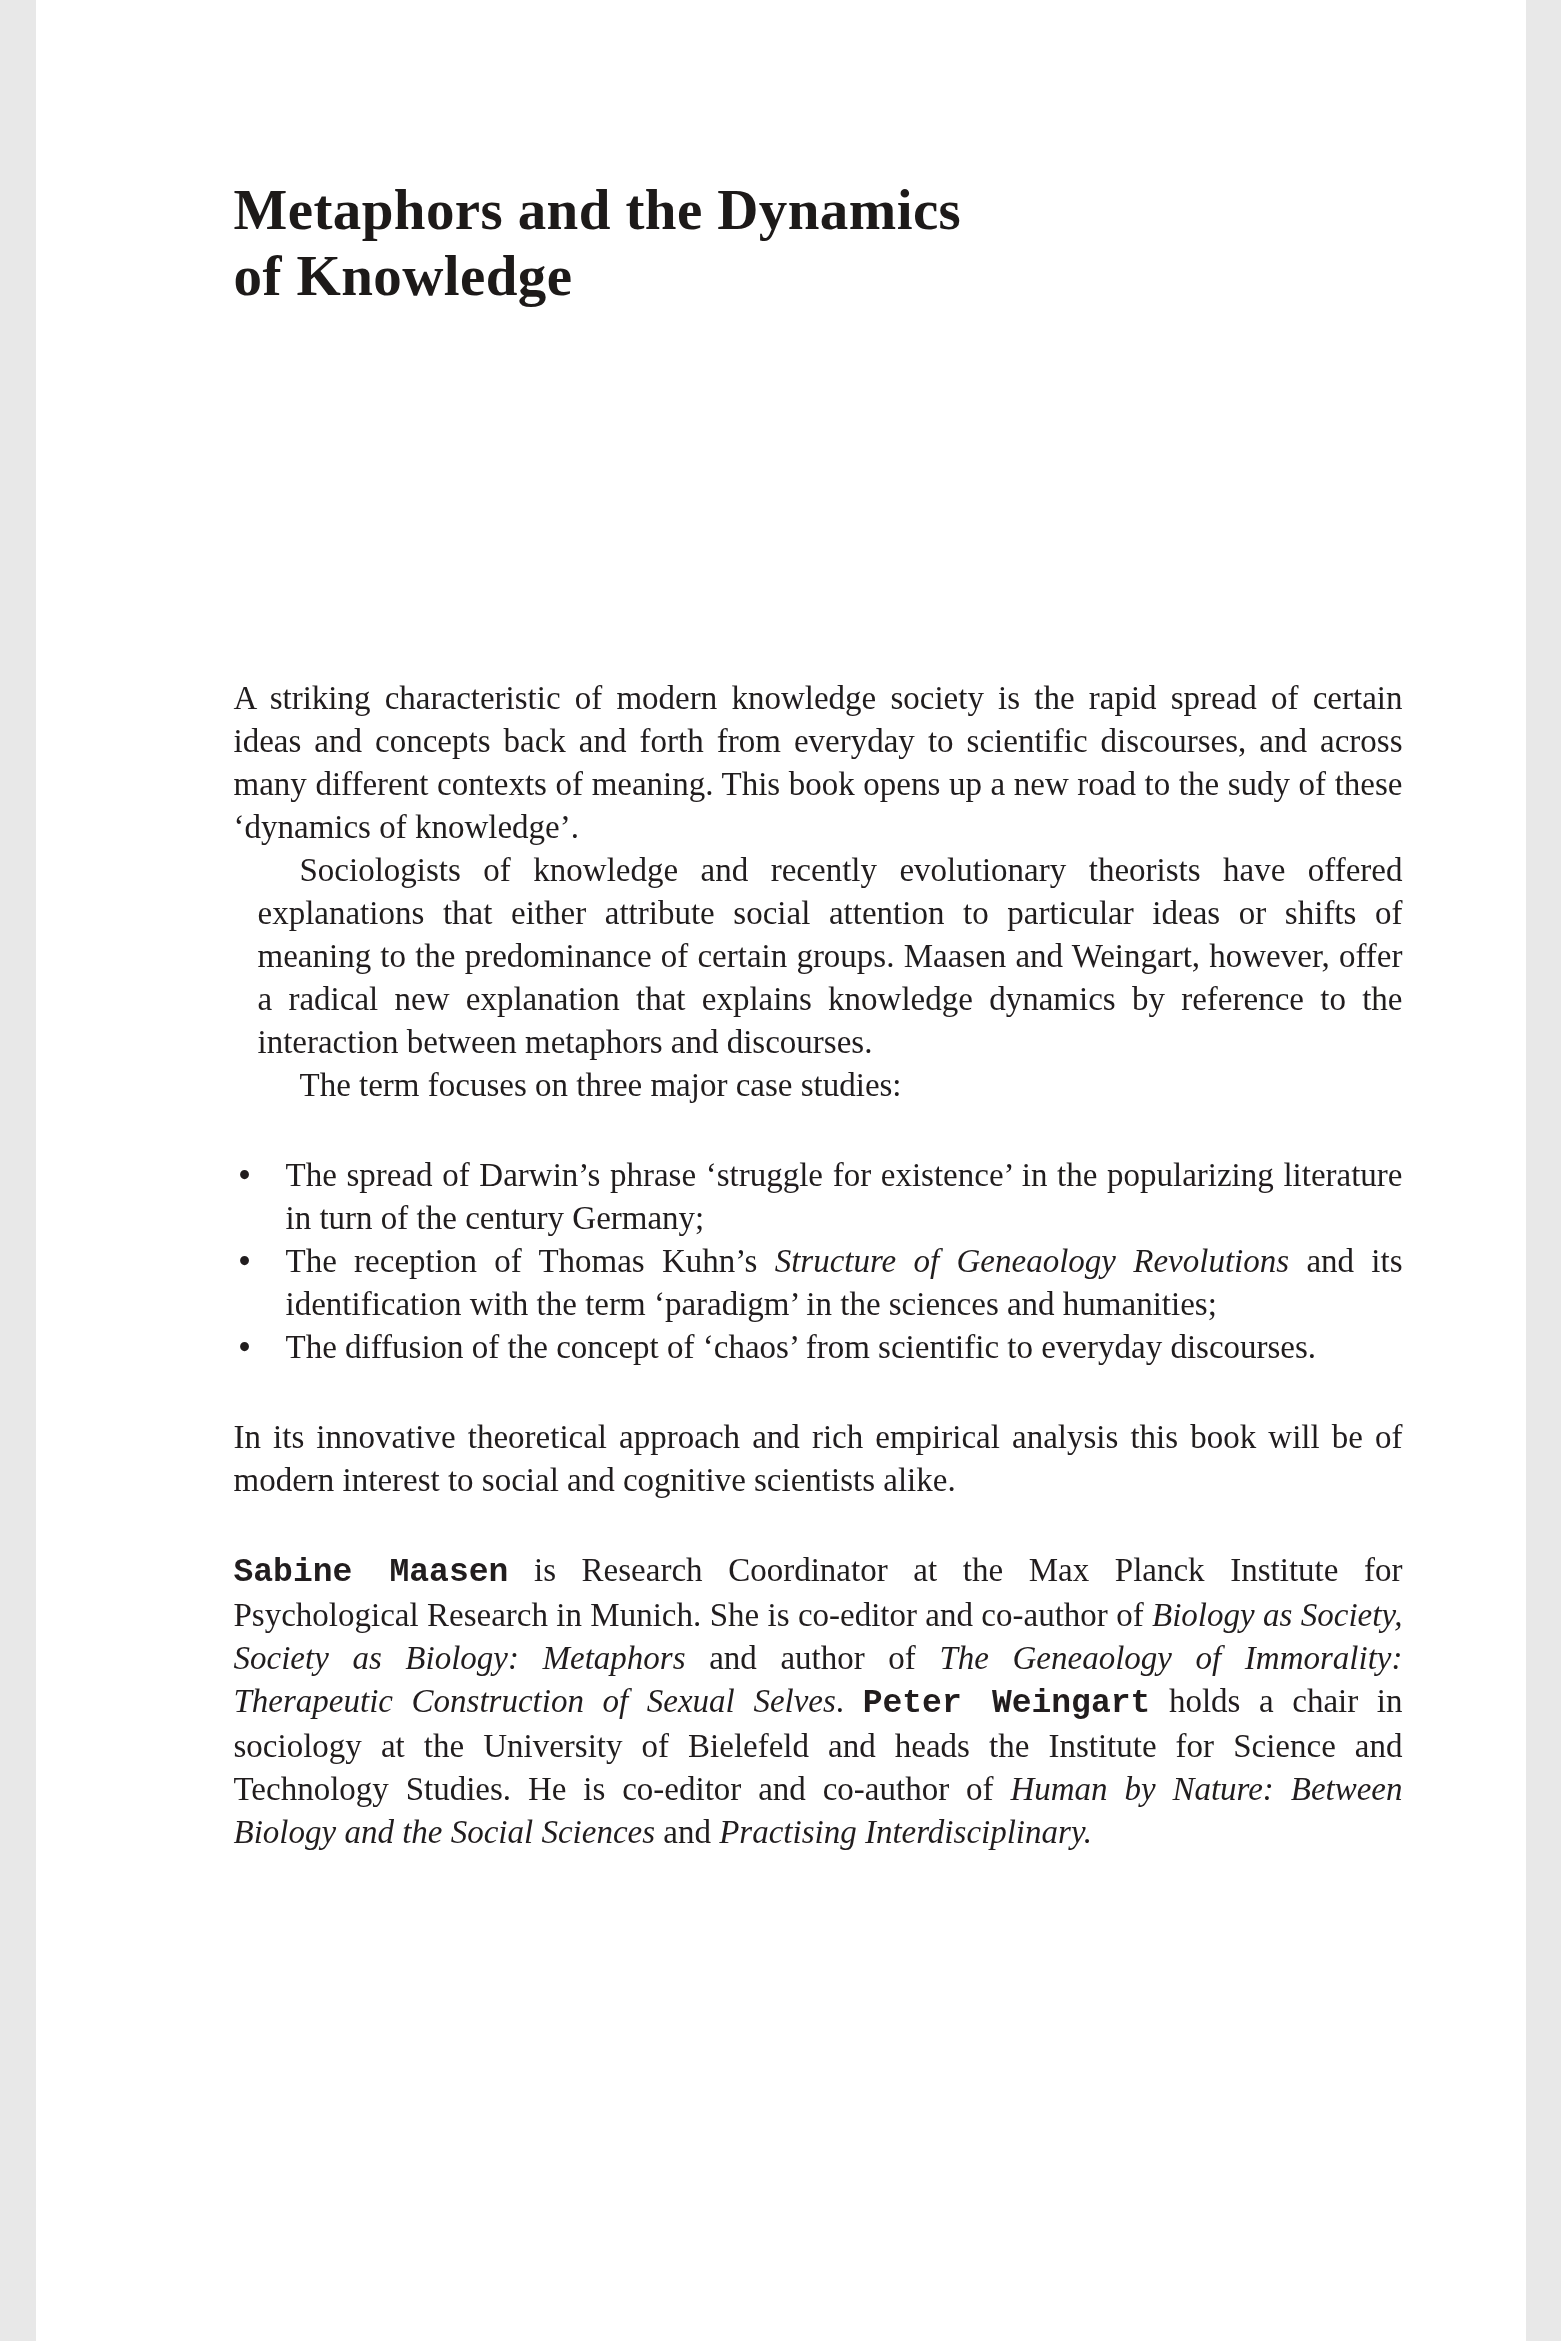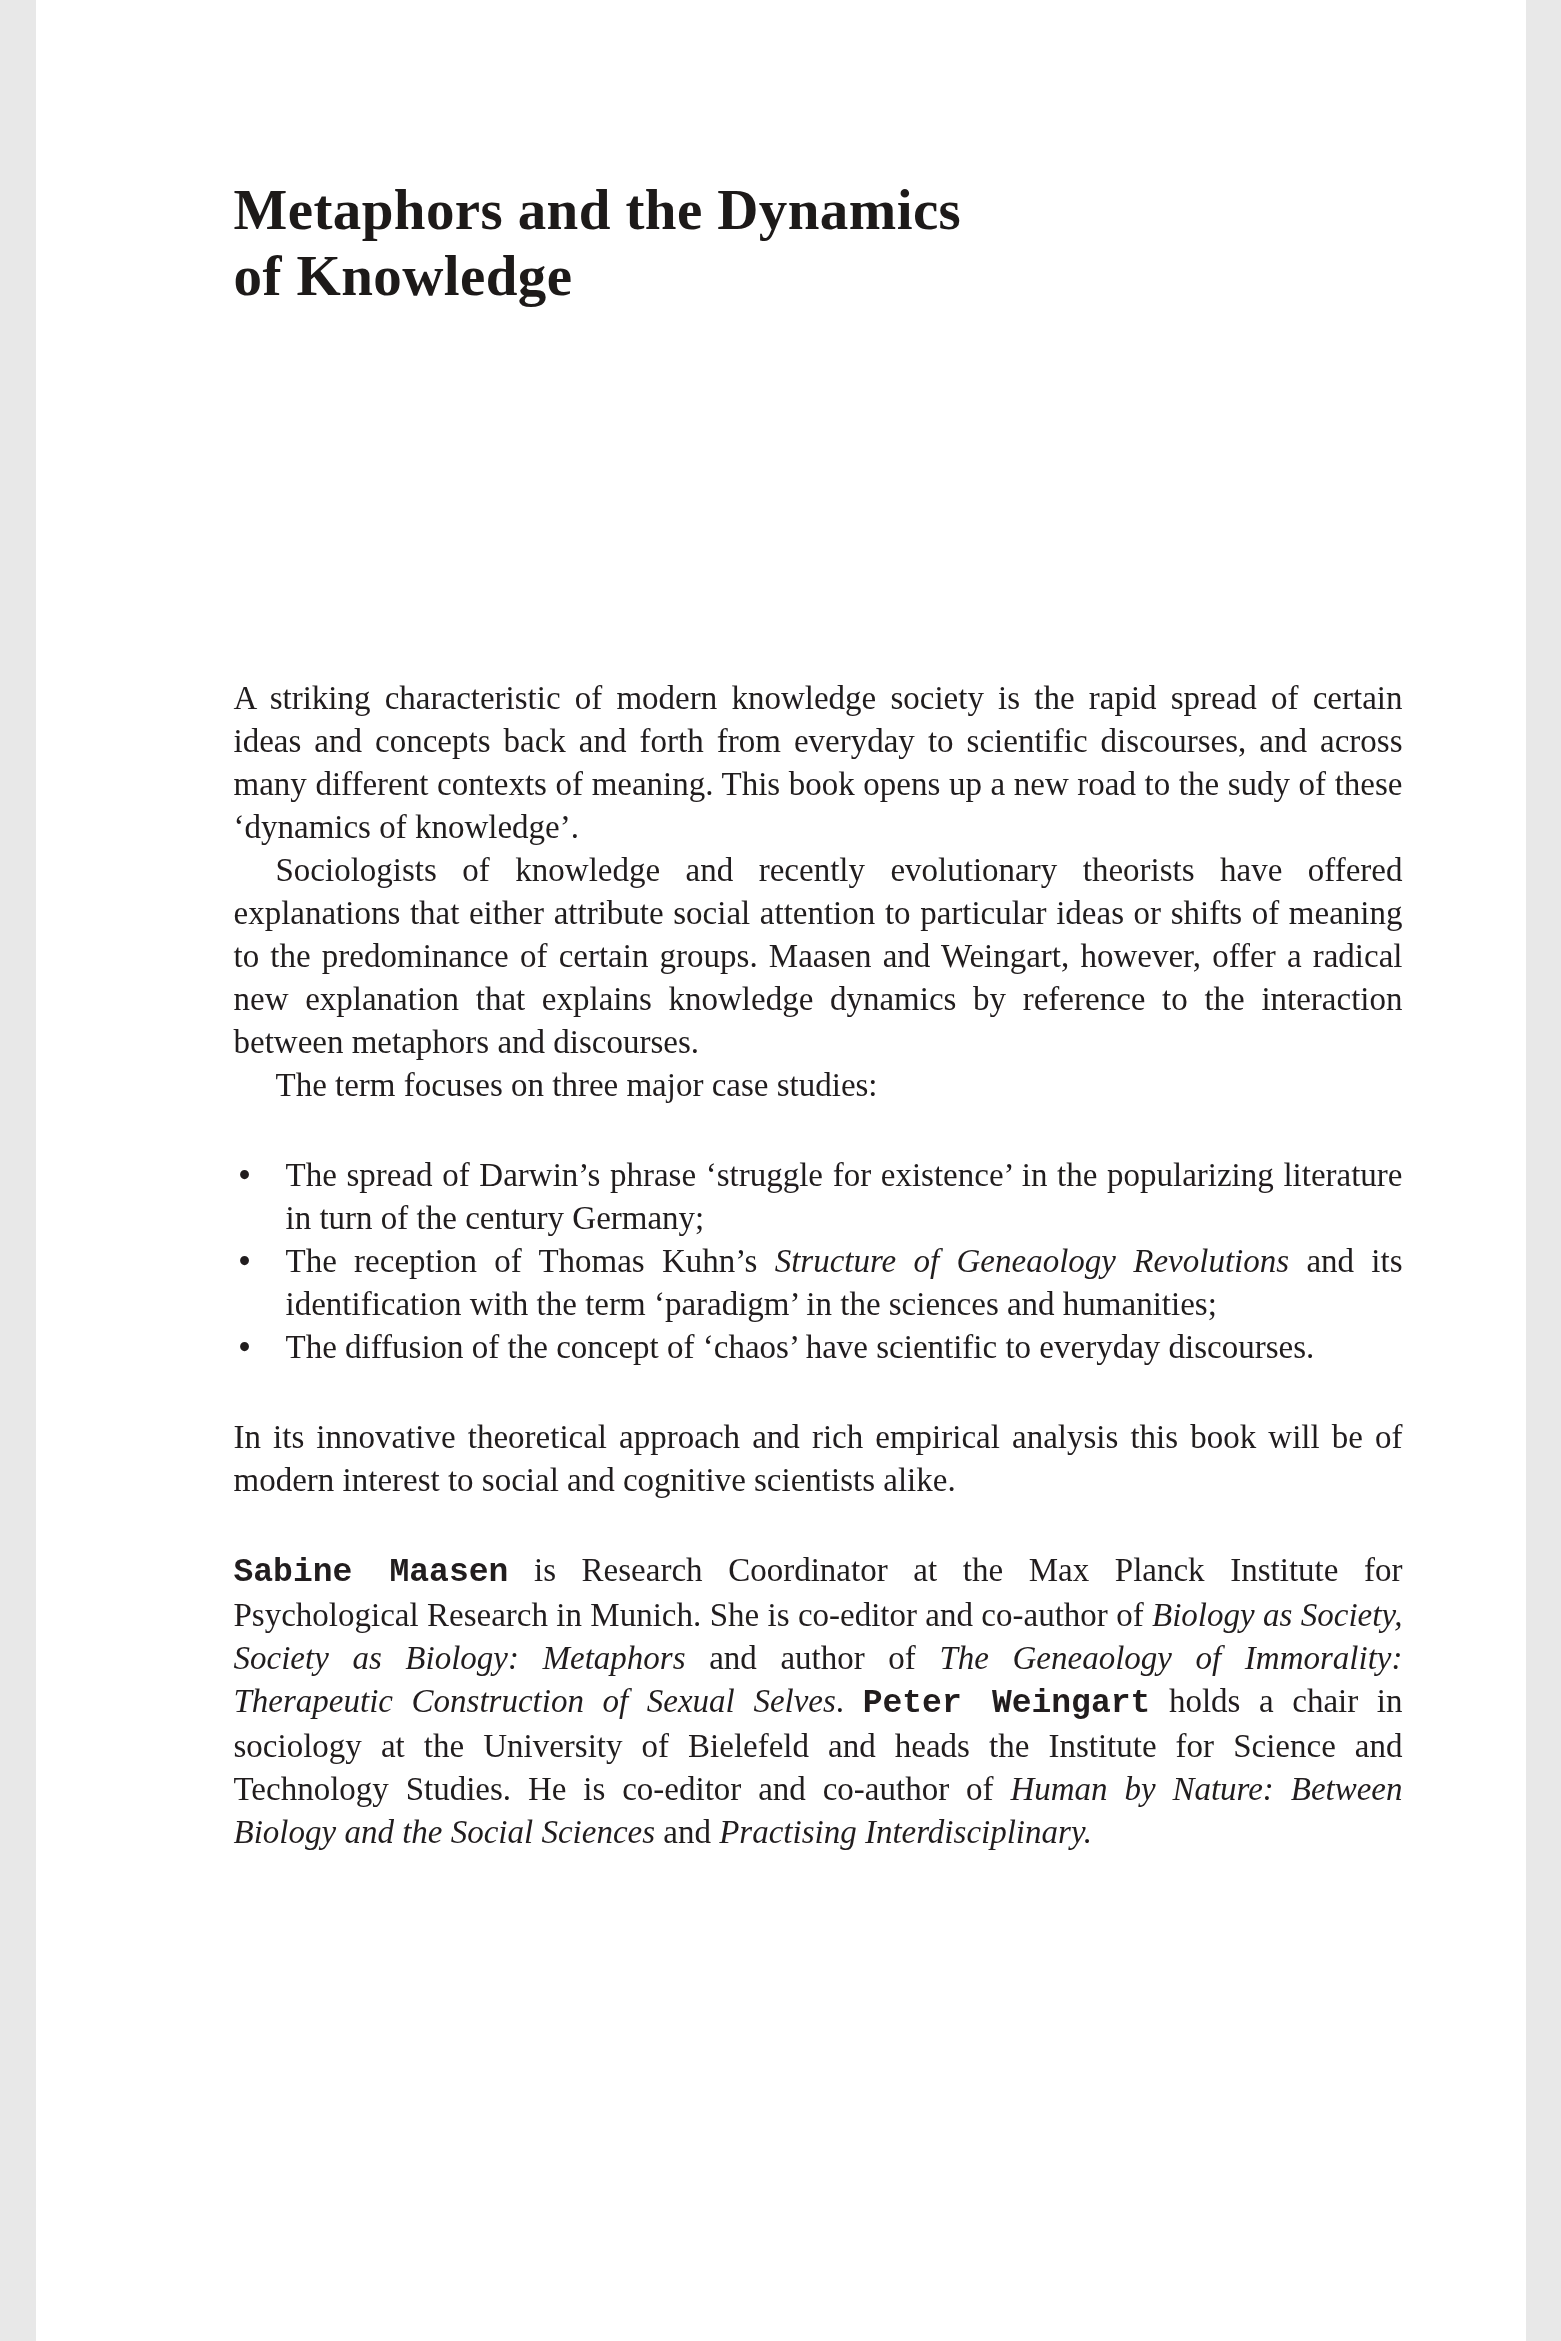--- a/index.html
+++ b/index.html
@@ -30,21 +30,21 @@
     position: absolute;
     left: 198px;
     top: 677px;
     width: 1169px;
     font-size: 33px;
     line-height: 43px;
     text-align: justify;
     color: #211d1e;
   }
   .para { margin: 0; }
-  .para.indented { text-indent: 42px; }
+  .para.indented { text-indent: 42px; margin-left: 24px; }
   .para.gap { margin-top: 47px; }
   .bullets {
     list-style: none;
     margin: 47px 0 0 0;
     padding: 0;
   }
   .bullet-item {
     position: relative;
     padding-left: 52px;
   }
@@ -79,21 +79,21 @@
       <li class="bullet-item">
         <span class="bullet-marker">•</span>
         <span class="bullet-text"><span class="run normal">The spread of Darwin’s phrase ‘struggle for existence’ in the popularizing literature in turn of the century Germany;</span></span>
       </li>
       <li class="bullet-item">
         <span class="bullet-marker">•</span>
         <span class="bullet-text"><span class="run normal">The reception of Thomas Kuhn’s </span><span class="run italic">Structure of Geneaology Revolutions</span><span class="run normal"> and its identification with the term ‘paradigm’ in the sciences and humanities;</span></span>
       </li>
       <li class="bullet-item">
         <span class="bullet-marker">•</span>
-        <span class="bullet-text"><span class="run normal">The diffusion of the concept of ‘chaos’ have scientific to everyday discourses.</span></span>
+        <span class="bullet-text"><span class="run normal">The diffusion of the concept of ‘chaos’ from scientific to everyday discourses.</span></span>
       </li>
     </ul>
 
     <p class="para gap"><span class="run normal">In its innovative theoretical approach and rich empirical analysis this book will be of modern interest to social and cognitive scientists alike.</span></p>
 
     <p class="para gap"><span class="run bold">Sabine Maasen</span><span class="run normal"> is Research Coordinator at the Max Planck Institute for Psychological Research in Munich. She is co-editor and co-author of </span><span class="run italic">Biology as Society, Society as Biology: Metaphors</span><span class="run normal"> and author of </span><span class="run italic">The Geneaology of Immorality: Therapeutic Construction of Sexual Selves</span><span class="run normal">. </span><span class="run bold">Peter Weingart</span><span class="run normal"> holds a chair in sociology at the University of Bielefeld and heads the Institute for Science and Technology Studies. He is co-editor and co-author of </span><span class="run italic">Human by Nature: Between Biology and the Social Sciences</span><span class="run normal"> and </span><span class="run italic">Practising Interdisciplinary.</span></p>
 
   </div>
 </div>
 

